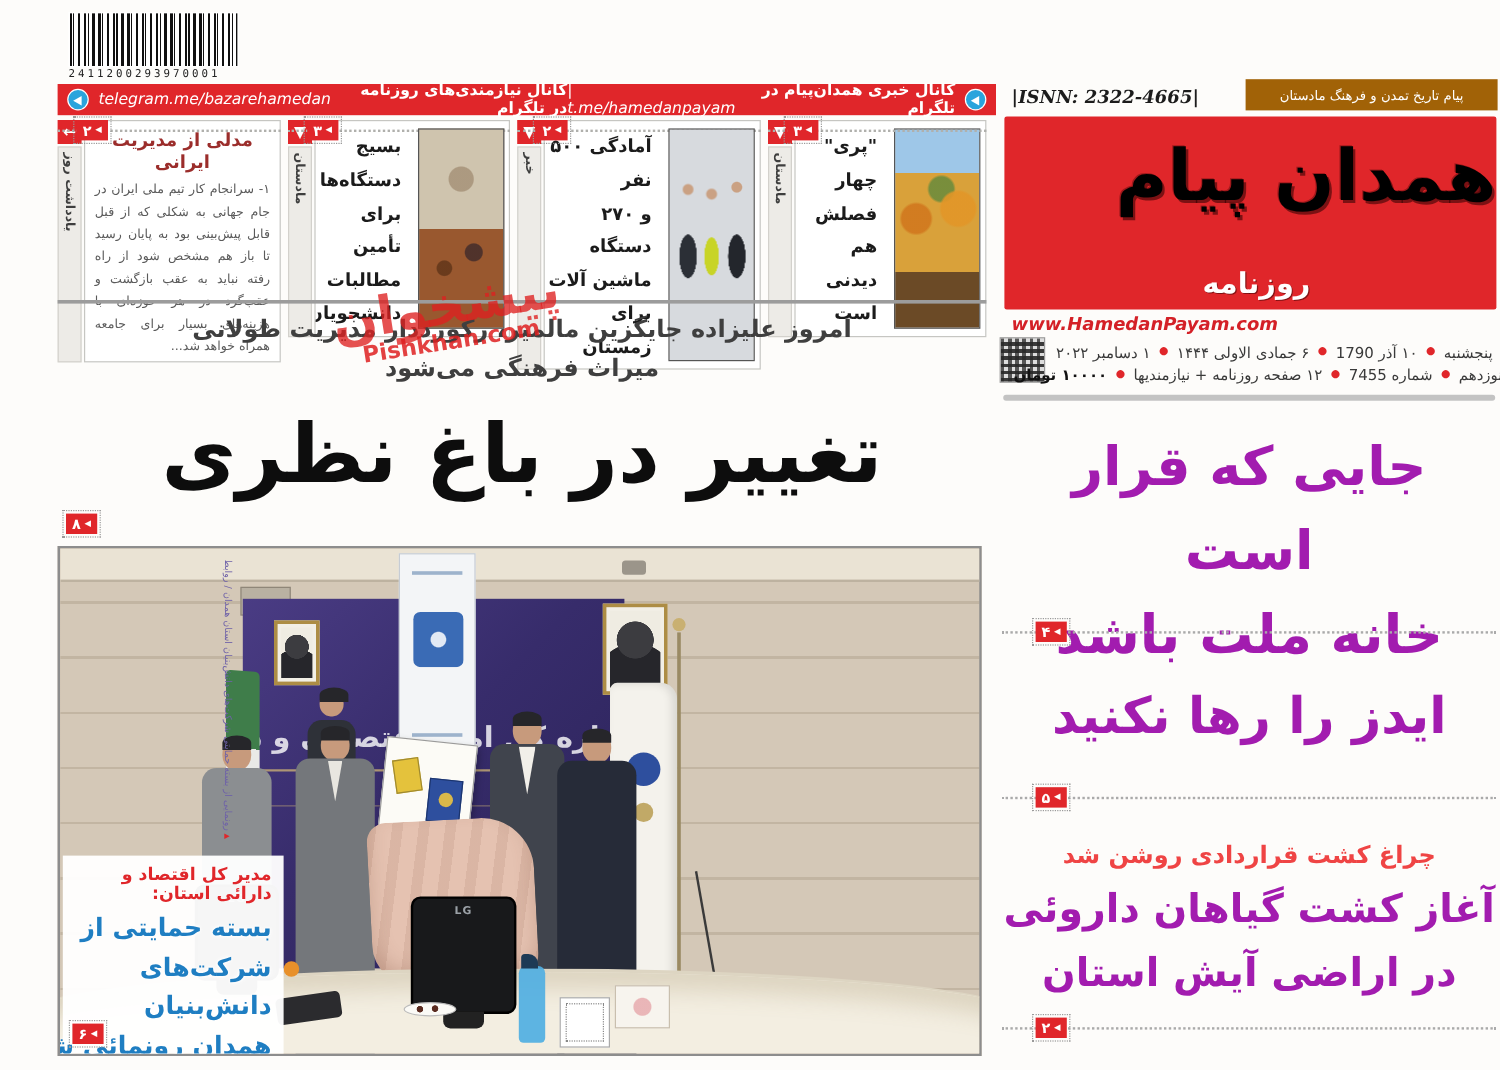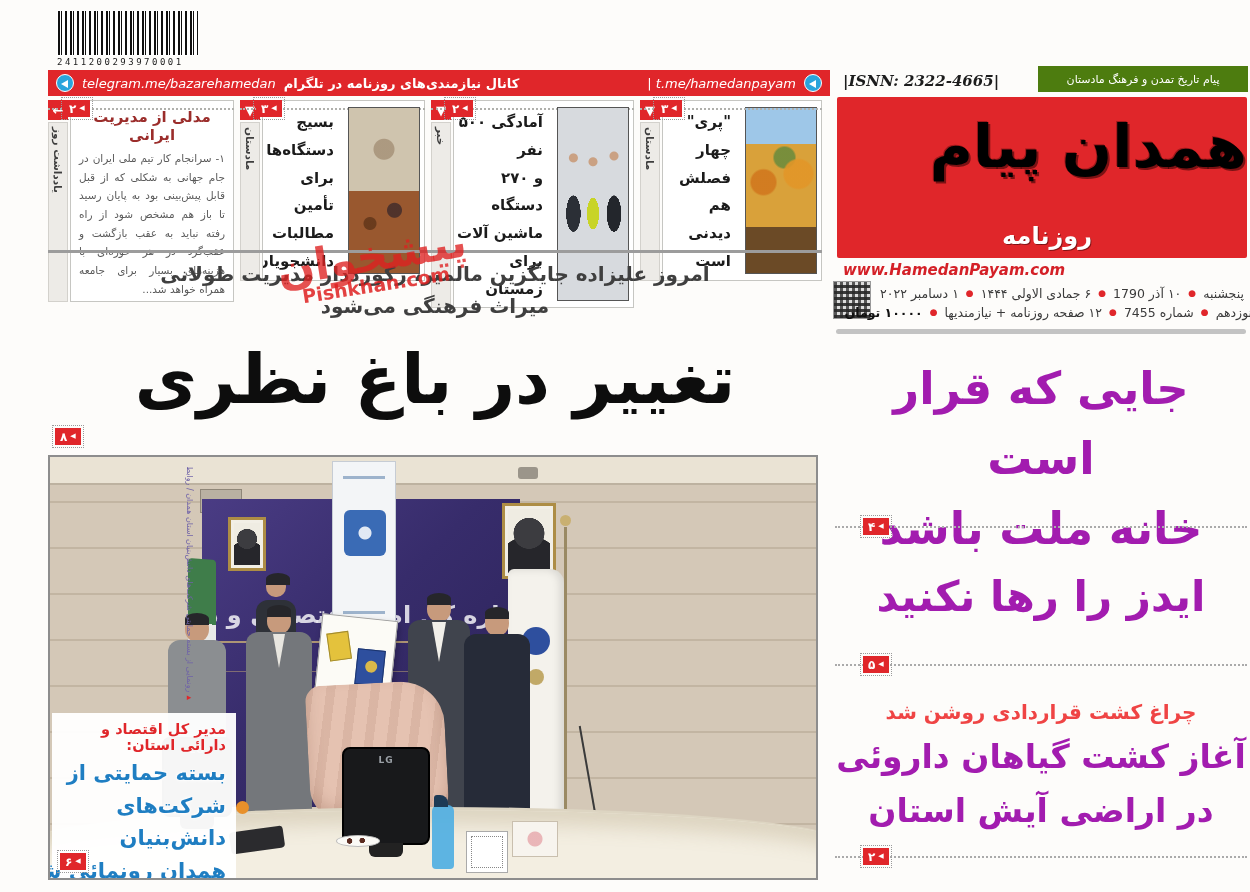--- a/index.html
+++ b/index.html
@@ -15,21 +15,21 @@
 
   .tgbar { position:absolute; left:48px; top:70px; width:782px; height:26px; background:#e0262a; display:flex; align-items:center; justify-content:space-between; padding:0 8px; color:#fff; }
   .tgbar .grp { display:flex; align-items:center; gap:8px; }
   .tg-ico { width:18px; height:18px; border-radius:50%; background:#2aa4dc; position:relative; flex:0 0 auto; border:1.5px solid #fff; }
   .tg-ico::before { content:""; position:absolute; left:4px; top:5px; border-top:4px solid transparent; border-bottom:4px solid transparent; border-right:7px solid #fff; }
   .tg-fa { font-size:13px; font-weight:bold; }
   .tg-en { font-size:13px; font-style:italic; direction:ltr; }
 
   
   .issn { position:absolute; left:843px; top:72px; direction:ltr; font-family:"DejaVu Serif", serif; font-style:italic; font-weight:bold; font-size:15px; color:#1c1c1c; }
-  .slogan { position:absolute; left:1038px; top:66px; width:210px; height:26px; background:#4d7c0f; color:#fff; font-size:11px; display:flex; align-items:center; justify-content:center; }
+  .slogan { position:absolute; left:1038px; top:66px; width:210px; height:26px; background:#a16207; color:#fff; font-size:11px; display:flex; align-items:center; justify-content:center; }
   .mast-box { position:absolute; left:837px; top:97px; width:410px; height:161px; background:#e0262a; border-radius:2px; }
   .mast-title { position:absolute; left:0; top:18px; width:100%; text-align:right; color:#000000; font-size:59px; font-weight:bold; line-height:1.1;
     text-shadow:2px 2px 0 rgba(40,0,0,.55), -1px -1px 0 rgba(40,0,0,.35); }
   .mast-sub { position:absolute; left:50%; transform:translateX(-40px); bottom:8px; color:#fff; font-size:24px; font-weight:bold; text-shadow:1px 1px 0 rgba(40,0,0,.5); }
   .mast-site { position:absolute; left:843px; top:261px; direction:ltr; color:#d42027; font-weight:bold; font-style:italic; font-size:15px; }
   .qr { position:absolute; left:833px; top:281px; width:38px; height:38px; border:1px solid #9a9a9a; background:
       repeating-linear-gradient(0deg, rgba(40,40,40,.9) 0 3px, transparent 3px 6px),
       repeating-linear-gradient(90deg, #555 0 3px, #ddd 3px 6px); }
   .dates { position:absolute; left:880px; top:284px; width:364px; }
   .date-line { display:flex; justify-content:center; align-items:center; gap:7px; font-size:12.5px; color:#3a3a3a; height:19px; white-space:nowrap; }
@@ -174,20 +174,21 @@
 <body>
 
 <div class="page">
 
   <div class="barcode"></div>
   <div class="barcode-digits">2411200293970001</div>
 
   <div class="tgbar">
     <div class="grp">
       <span class="tg-ico"></span>
+      <span class="tg-fa">کانال خبری همدان‌پیام در تلگرام</span>
       <span class="tg-en">| t.me/hamedanpayam</span>
     </div>
     <div class="grp">
       <span class="tg-fa">کانال نیازمندی‌های روزنامه در تلگرام</span>
       <span class="tg-en">telegram.me/bazarehamedan</span>
       <span class="tg-ico"></span>
     </div>
   </div>
 
   <div class="issn">|ISNN: 2322-4665|</div>

